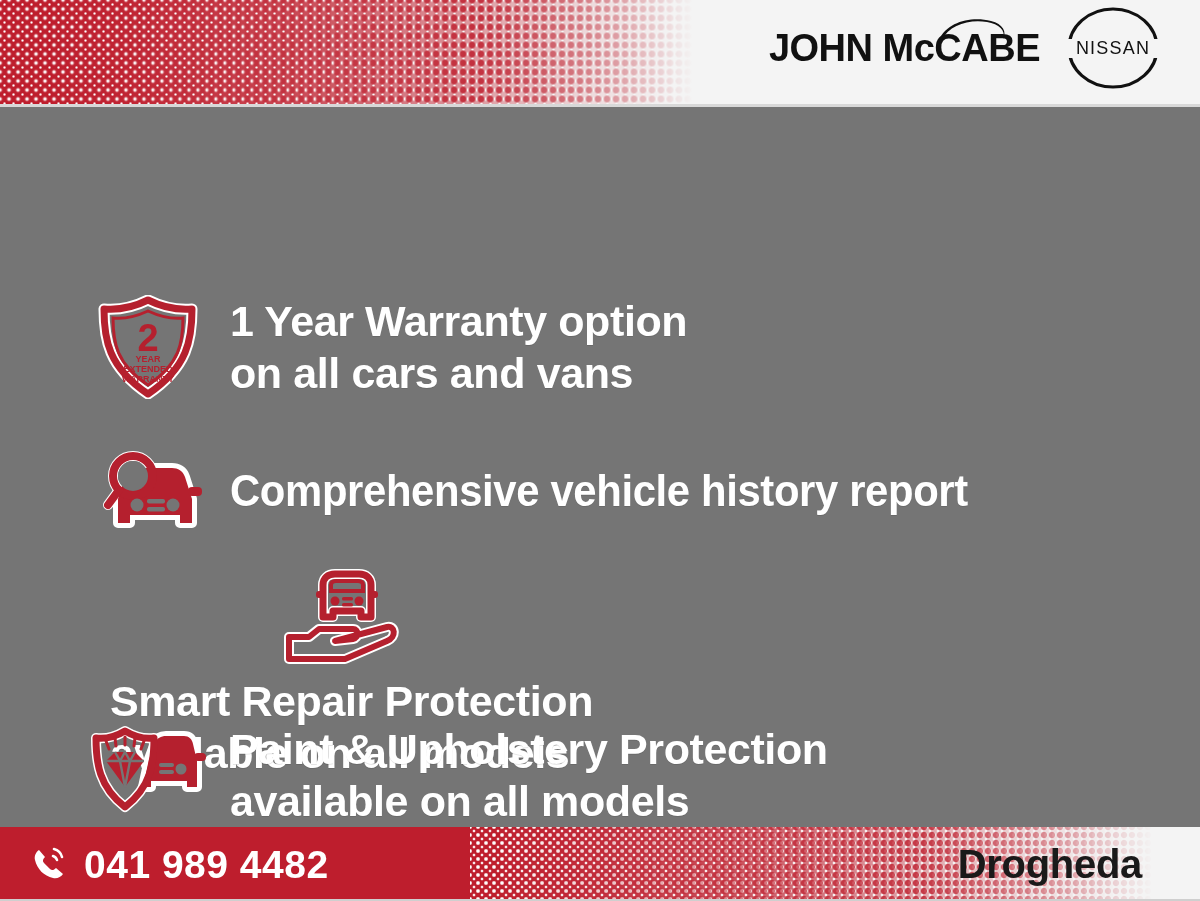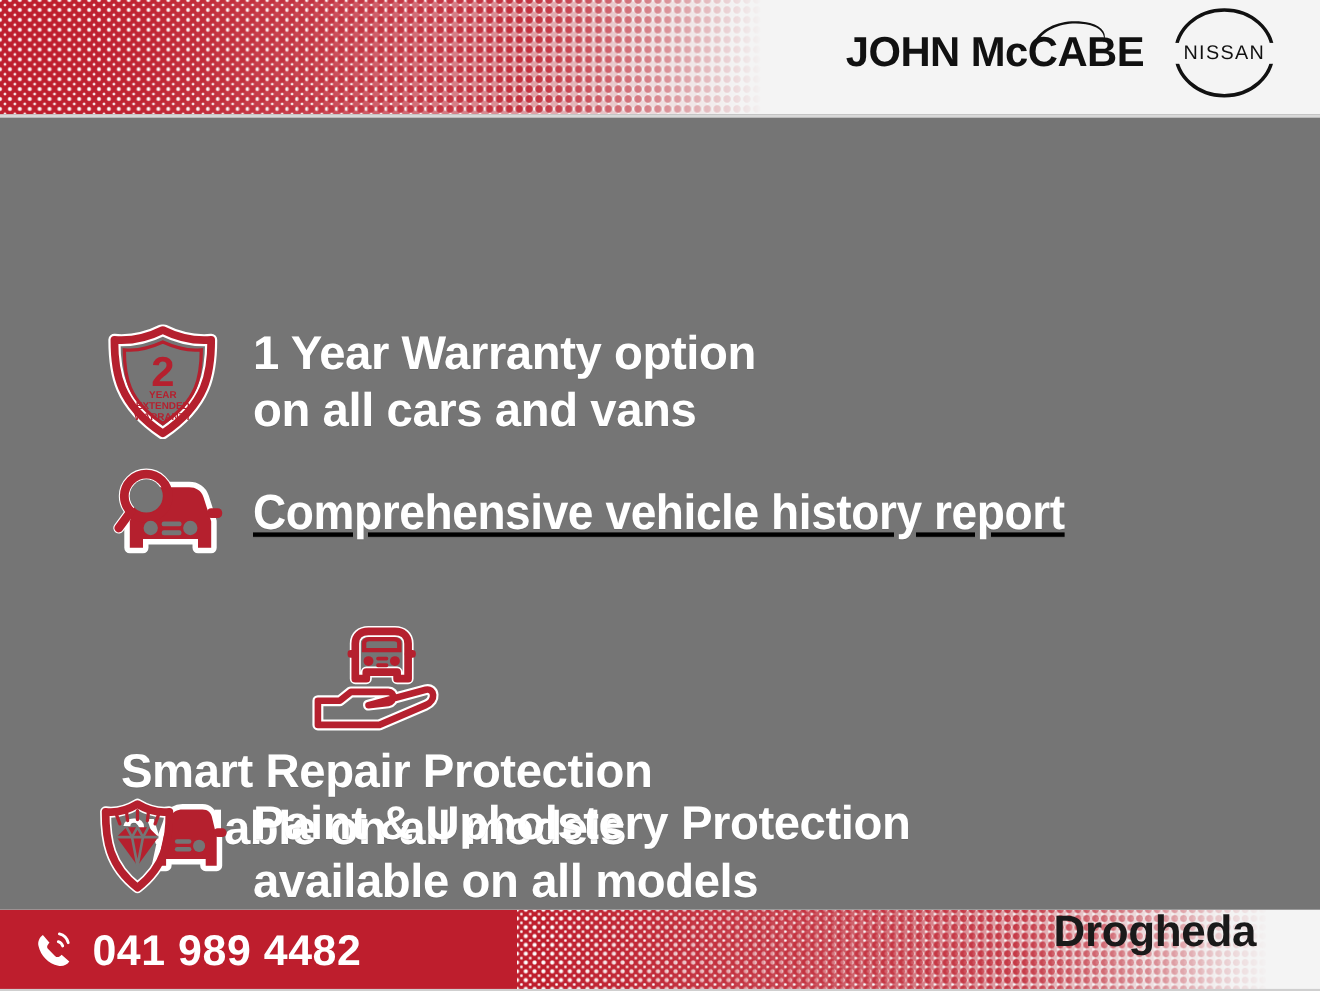--- a/index.html
+++ b/index.html
@@ -108,21 +108,21 @@
     height: 719px;
     padding: 0;
   }
   .feature-row {
     position: absolute;
     display: flex;
     align-items: center;
     left: 88px;
   }
   .feature-row:nth-child(1) { top: 188px; }
-  .feature-row:nth-child(2) { top: 311px; text-decoration: underline; }
+  .feature-row:nth-child(2) { top: 336px; }
   .feature-row:nth-child(3) { top: 448px; flex-direction: column; }
   .feature-row:nth-child(4) { top: 616px; }
 
   .feature-icon {
     width: 120px;
     flex: 0 0 120px;
     display: flex;
     align-items: center;
     justify-content: center;
   }
@@ -195,21 +195,21 @@
     font-size: 39px;
     font-weight: bold;
     letter-spacing: 0.5px;
     line-height: 1;
   }
   .footer-location {
     position: absolute;
     right: 58px; top: 0;
     height: 74px;
     display: flex;
-    align-items: flex-start;
+    align-items: center;
   }
   .location-name {
     color: #1a1a1a;
     font-size: 40px;
     font-weight: bold;
     letter-spacing: -0.3px;
     line-height: 1;
   }
   .footer-rule {
     position: absolute;

